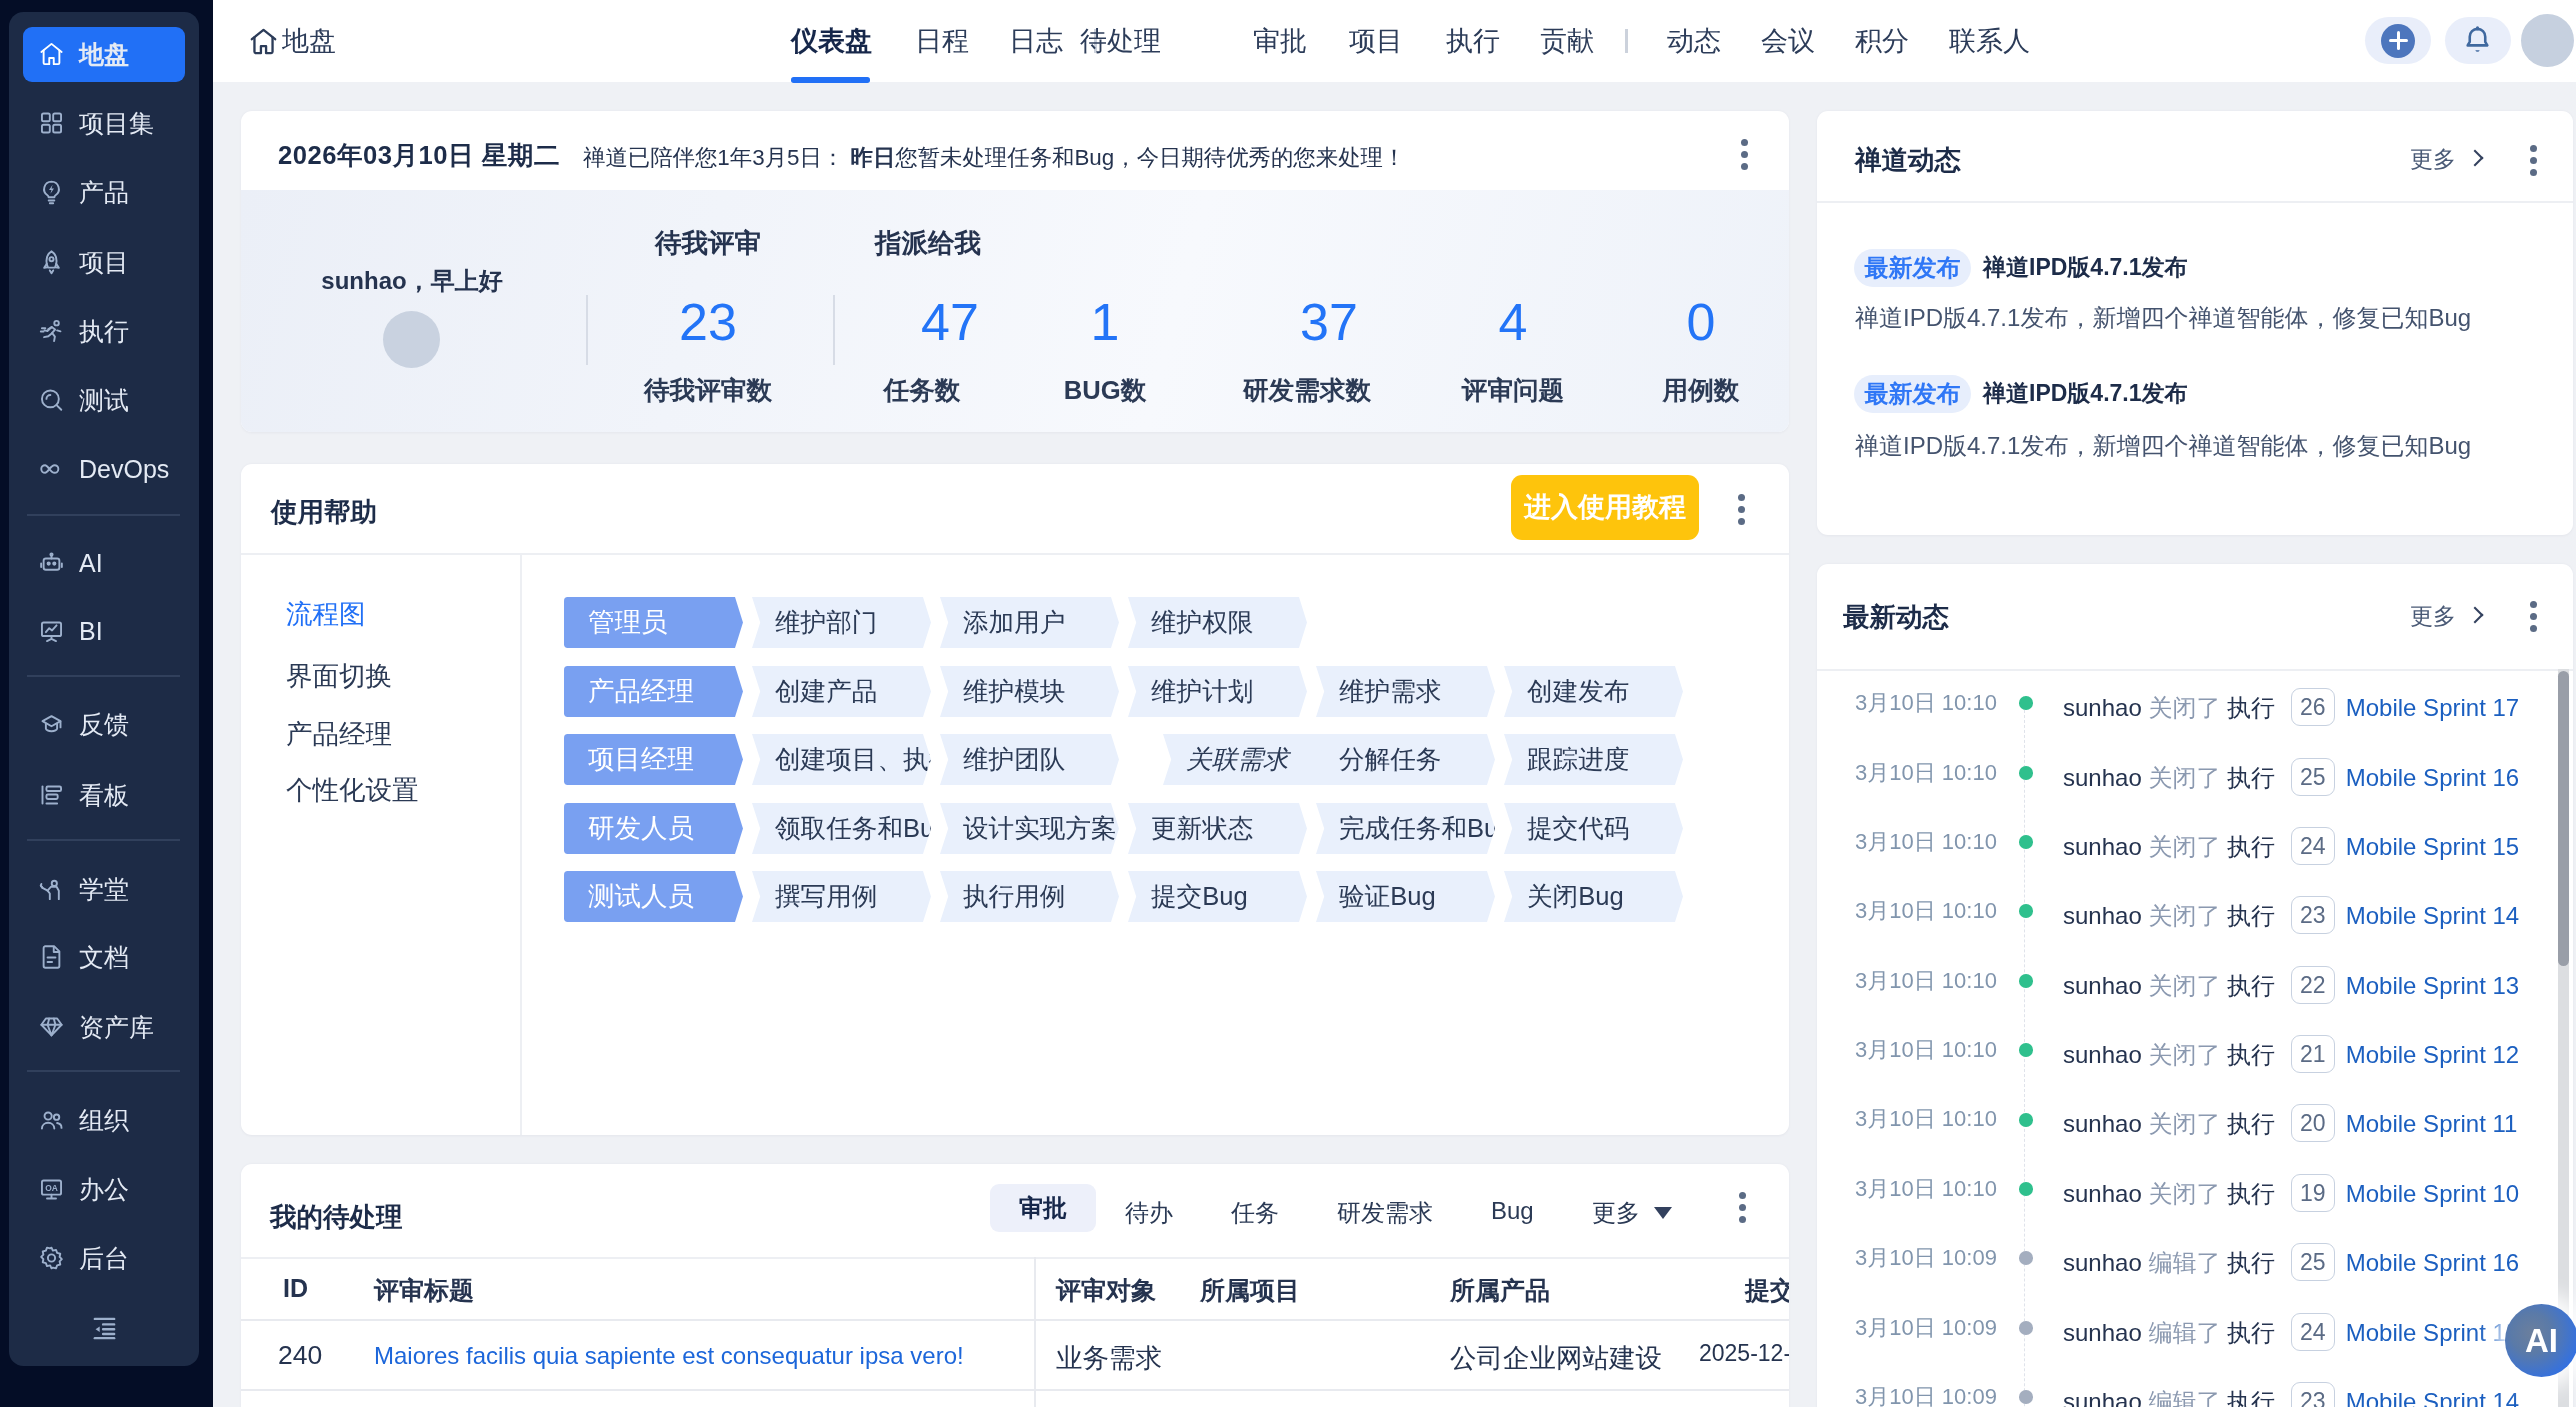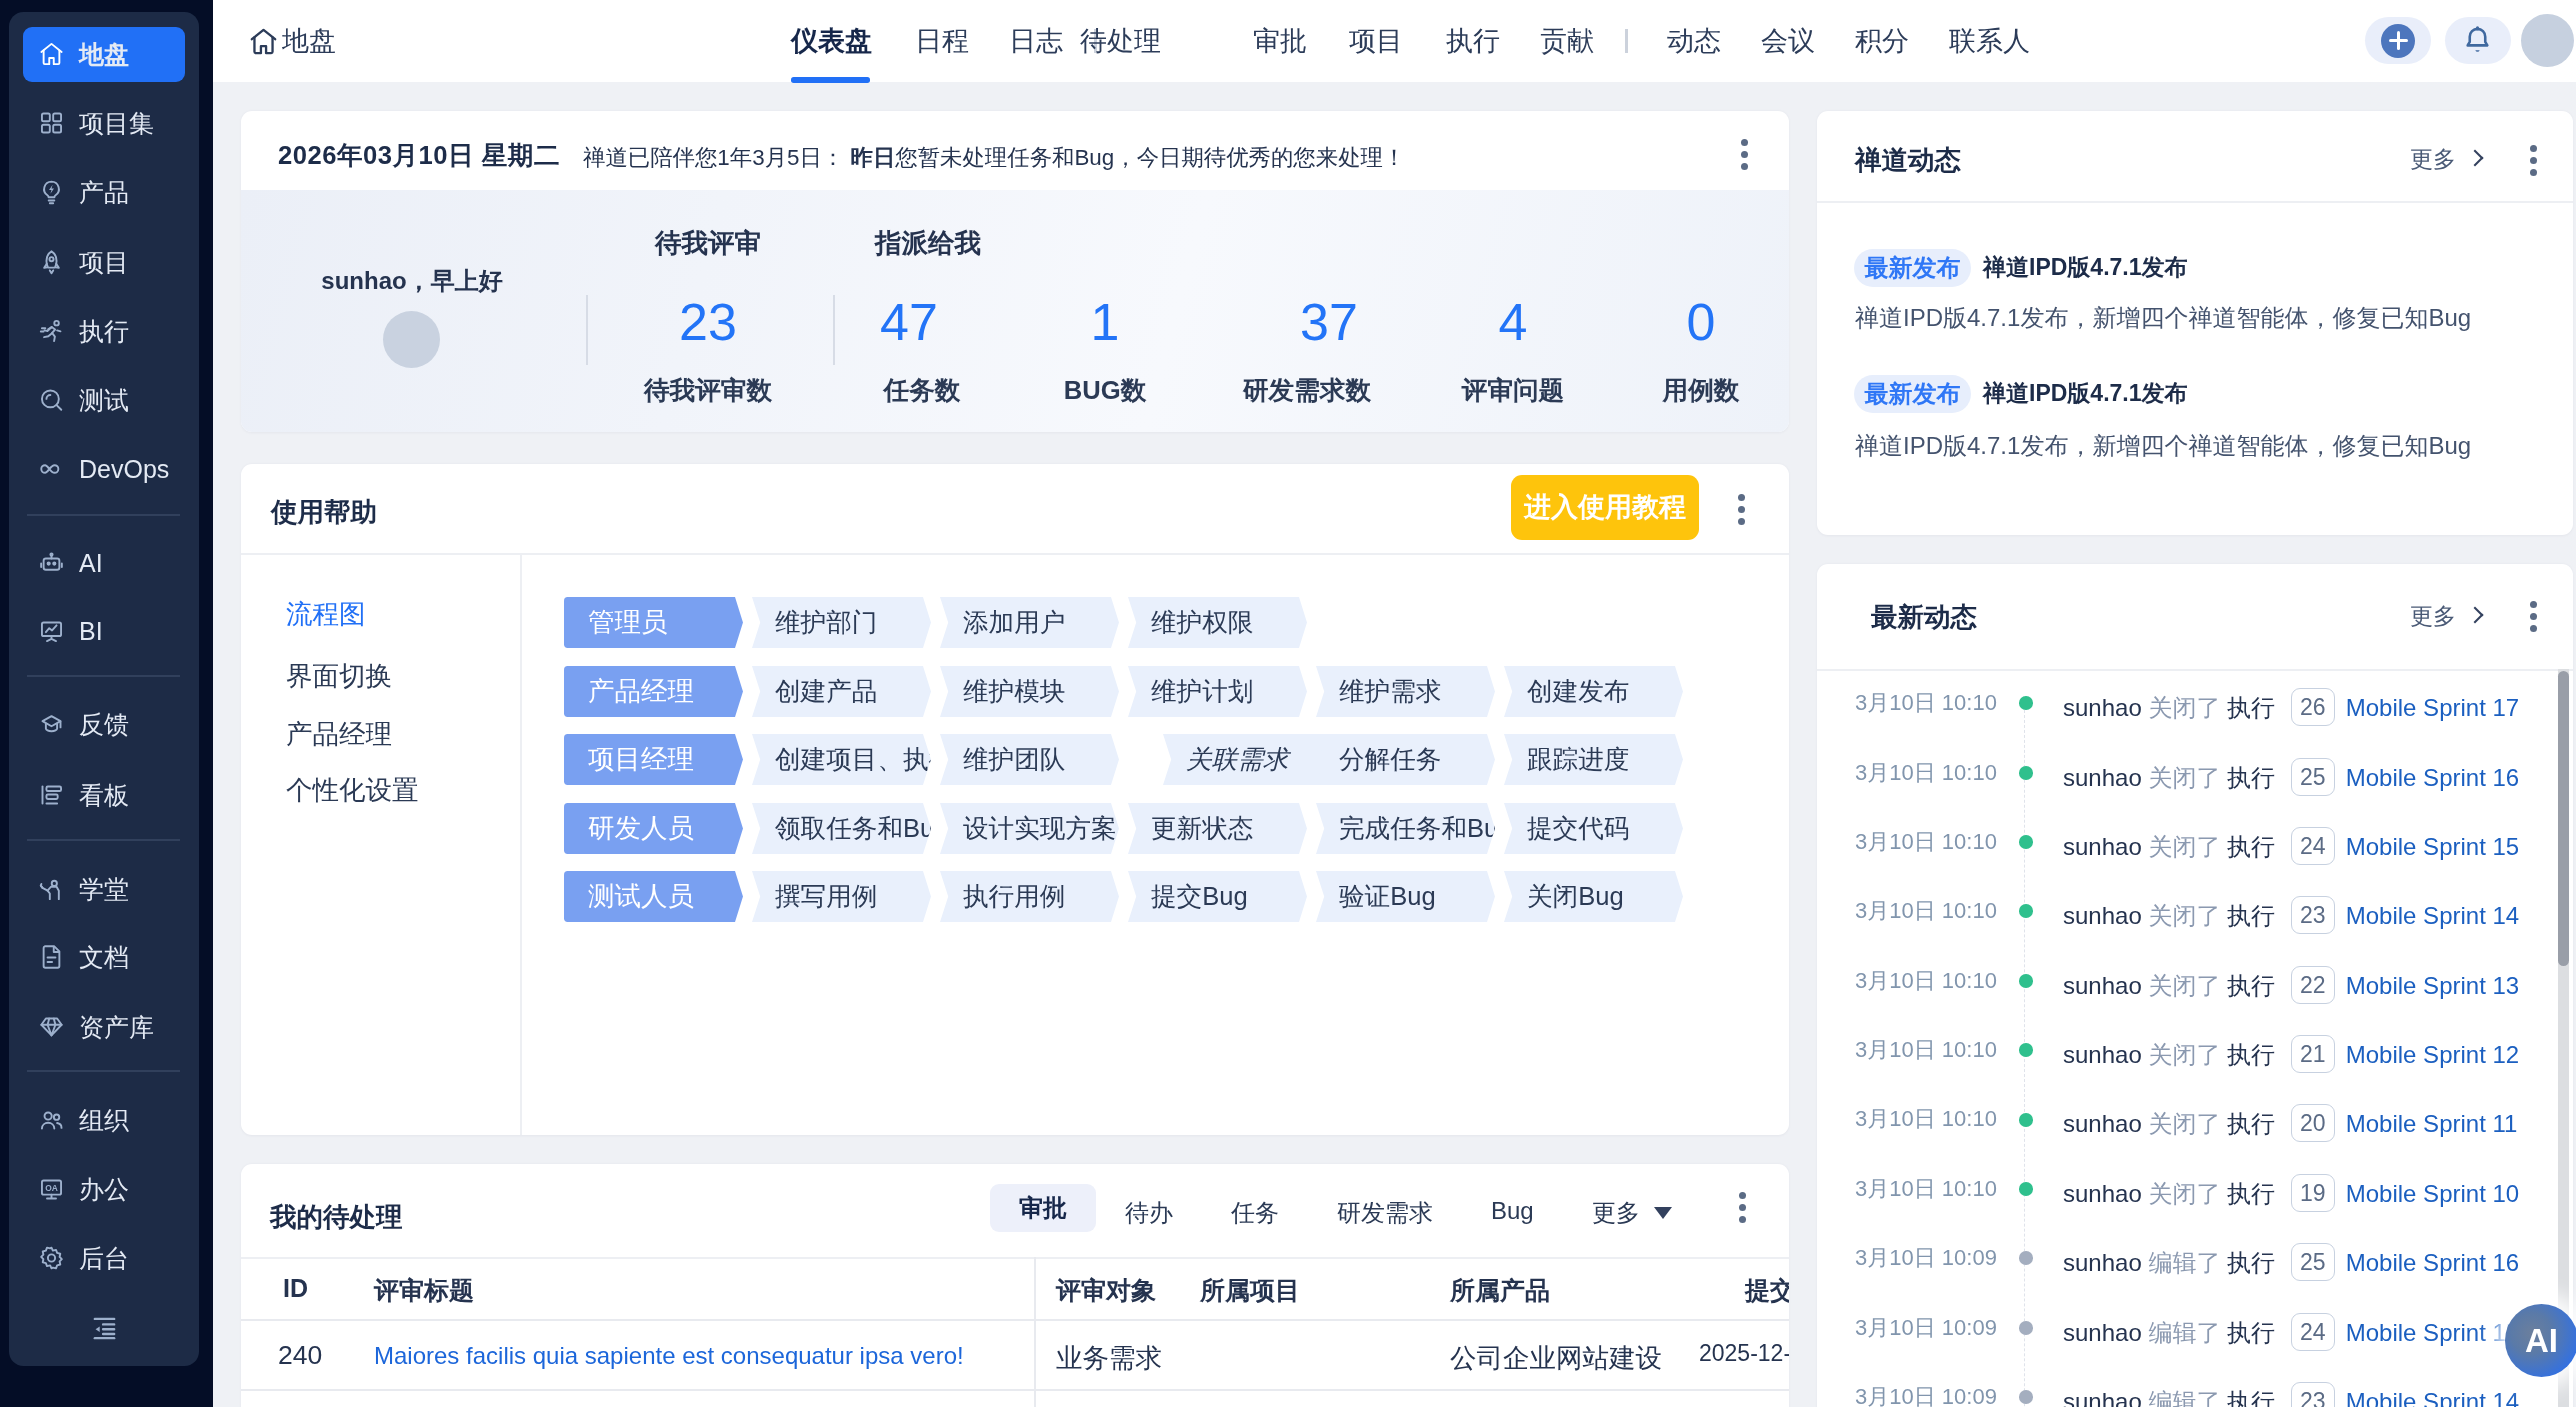--- a/index.html
+++ b/index.html
@@ -254,21 +254,21 @@
   <div class="dots" style="left:1500px;top:40px;"></div>
   <div style="position:absolute;left:0;top:79px;width:100%;height:243px;background:linear-gradient(105deg,#ebeff7 0%,#f7f9fd 60%,#eef2f9 100%);">
     <div style="position:absolute;left:34px;top:75px;width:274px;text-align:center;font-size:24px;font-weight:bold;color:#25334f;white-space:nowrap;">sunhao，早上好</div>
     <div style="position:absolute;left:142px;top:121px;width:57px;height:57px;border-radius:50%;background:#c9d2e0;"></div>
     <div style="position:absolute;left:345px;top:105px;width:1.8px;height:70px;background:#d7dce6;"></div>
     <div style="position:absolute;left:592px;top:105px;width:1.8px;height:70px;background:#d7dce6;"></div>
     <div style="position:absolute;left:330px;top:35px;width:274px;text-align:center;font-size:26.5px;font-weight:bold;color:#25334f;">待我评审</div>
     <div style="position:absolute;left:550px;top:35px;width:274px;text-align:center;font-size:26.5px;font-weight:bold;color:#25334f;">指派给我</div>
     <div class="statnum" style="left:330px;">23</div>
       <div class="statlab" style="left:330px;">待我评审数</div>
-    <div class="statnum" style="left:531px;">47</div>
+    <div class="statnum" style="left:572px;">47</div>
       <div class="statlab" style="left:544px;">任务数</div>
     <div class="statnum" style="left:727px;">1</div>
       <div class="statlab" style="left:727px;">BUG数</div>
     <div class="statnum" style="left:951px;">37</div>
       <div class="statlab" style="left:929px;">研发需求数</div>
     <div class="statnum" style="left:1135px;">4</div>
       <div class="statlab" style="left:1135px;">评审问题</div>
     <div class="statnum" style="left:1323px;">0</div>
       <div class="statlab" style="left:1323px;">用例数</div>
   </div>
@@ -359,21 +359,21 @@
   <div class="dots" style="left:713px;top:46px;"></div>
   <div class="hdivider" style="top:90px;"></div>
   <div class="badge" style="left:37px;top:138px;">最新发布</div>
   <div class="itemtitle" style="left:166px;top:141px;">禅道IPD版4.7.1发布</div>
   <div class="desc" style="left:38px;top:191px;">禅道IPD版4.7.1发布，新增四个禅道智能体，修复已知Bug</div>
   <div class="badge" style="left:37px;top:264px;">最新发布</div>
   <div class="itemtitle" style="left:166px;top:267px;">禅道IPD版4.7.1发布</div>
   <div class="desc" style="left:38px;top:319px;">禅道IPD版4.7.1发布，新增四个禅道智能体，修复已知Bug</div>
 </div>
 <div class="card" id="cardB" style="left:1817px;top:564px;width:756px;height:922px;overflow:hidden;">
-  <div class="ctitle" style="left:54px;top:35px;">最新动态</div>
+  <div class="ctitle" style="left:26px;top:35px;">最新动态</div>
   <div class="more" style="left:593px;top:37px;">更多<span class="chev"></span></div>
   <div class="dots" style="left:713px;top:49px;"></div>
   <div class="hdivider" style="top:105px;"></div>
   <div style="position:absolute;left:207px;top:146px;width:0;height:776px;border-left:1.8px dashed #dfe3ea;"></div>
   <div style="position:absolute;left:741px;top:105px;width:11px;height:817px;background:#dcdee1;"></div>
   <div style="position:absolute;left:741px;top:107px;width:11px;height:295px;background:#999ea8;border-radius:5.5px;"></div>
 <div class="tl-date" style="top:124px;">3月10日 10:10</div>
 <div class="tl-dot" style="top:132px;background:#2fc08d;"></div>
 <div class="tl-text" style="top:124px;">sunhao <span class="g">关闭了</span> 执行 <span class="nbadge">26</span><span class="splink">Mobile Sprint 17</span></div>
 <div class="tl-date" style="top:194px;">3月10日 10:10</div>

